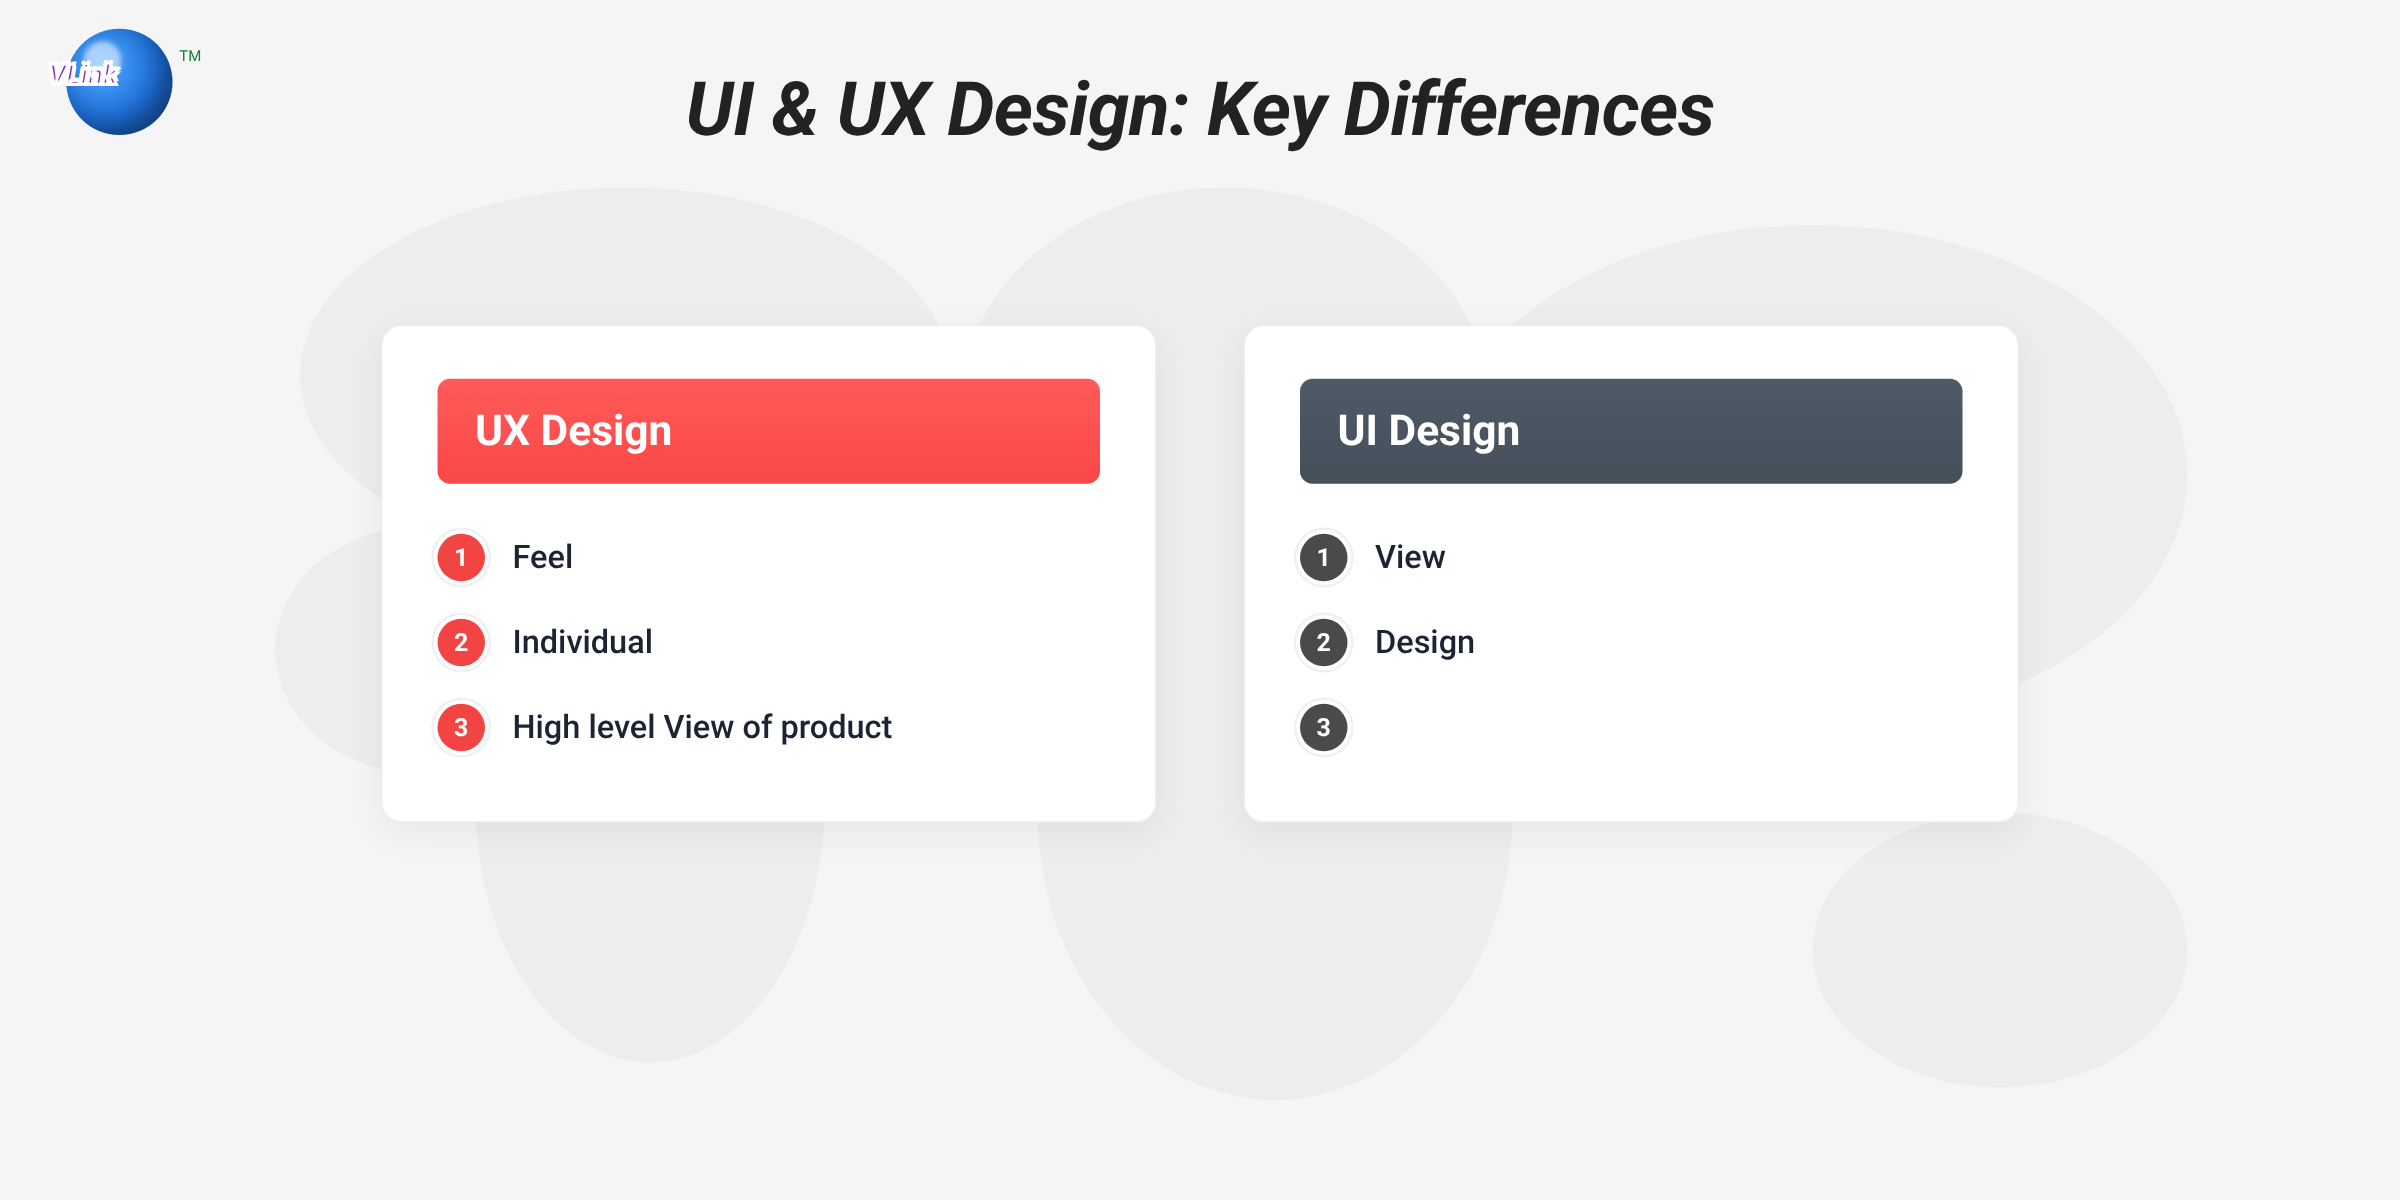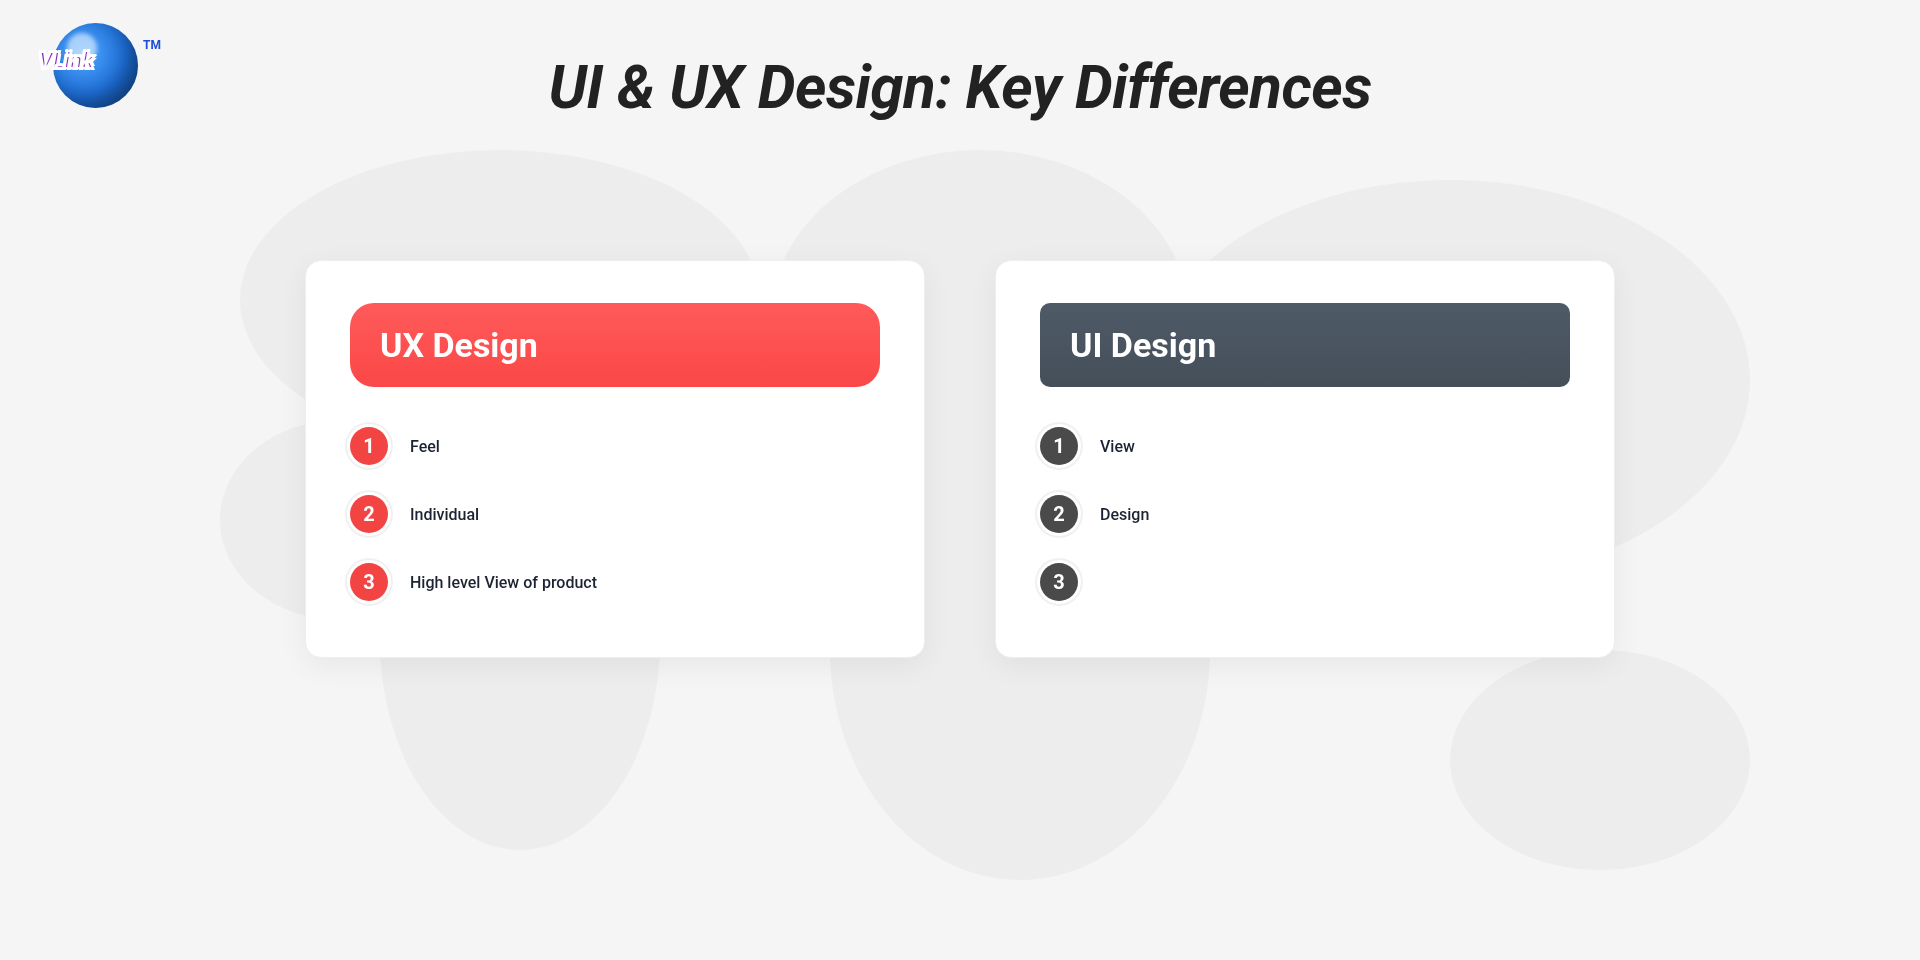--- a/index.html
+++ b/index.html
@@ -58,22 +58,22 @@
     font-style: italic;
     color: #8e2fbf;
     -webkit-text-stroke: 2px #fff;
     text-shadow: 2px 2px 0 #fff, -2px -2px 0 #fff, 2px -2px 0 #fff, -2px 2px 0 #fff;
   }
   .logo-tm {
     position: absolute;
     top: 18px;
     right: -6px;
     font-size: 12px;
-    font-weight: 700;
-    color: #1d4ed8;
+    font-weight: 400;
+    color: #15803d;
   }
 
   .title {
     position: absolute;
     top: 52px;
     left: 0; right: 0;
     text-align: center;
     font-size: 60px;
     font-weight: 700;
     color: #222;
@@ -101,42 +101,42 @@
   }
 
   .card-header {
     border-radius: 10px;
     padding: 22px 30px;
     font-size: 34px;
     font-weight: 700;
     color: #fff;
     margin-bottom: 40px;
   }
-  .hdr-red  { background: linear-gradient(180deg,#ff5a5a 0%,#fb4747 100%); border-radius: 24px; }
+  .hdr-red  { background: linear-gradient(180deg,#ff5a5a 0%,#fb4747 100%); }
   .hdr-dark { background: linear-gradient(180deg,#4e5a66 0%,#444f5a 100%); }
 
   .items { display: flex; flex-direction: column; gap: 30px; }
   .item  { display: flex; align-items: center; gap: 22px; }
 
   .num-badge {
     width: 38px; height: 38px;
     border-radius: 50%;
     display: flex;
     align-items: center;
     justify-content: center;
     font-size: 20px;
     font-weight: 700;
     color: #fff;
     box-shadow: 0 0 0 3px #fff, 0 0 0 5px rgba(0,0,0,0.06);
   }
   .num-red  { background: #f34444; }
   .num-dark { background: #4a4a4a; }
 
   .item-text {
-    font-size: 16px;
+    font-size: 26px;
     color: #1c2333;
     font-weight: 500;
   }
 
   .center-label {
     font-size: 48px;
     font-weight: 800;
     color: #f23b2f;
     letter-spacing: 1px;
     white-space: nowrap;

